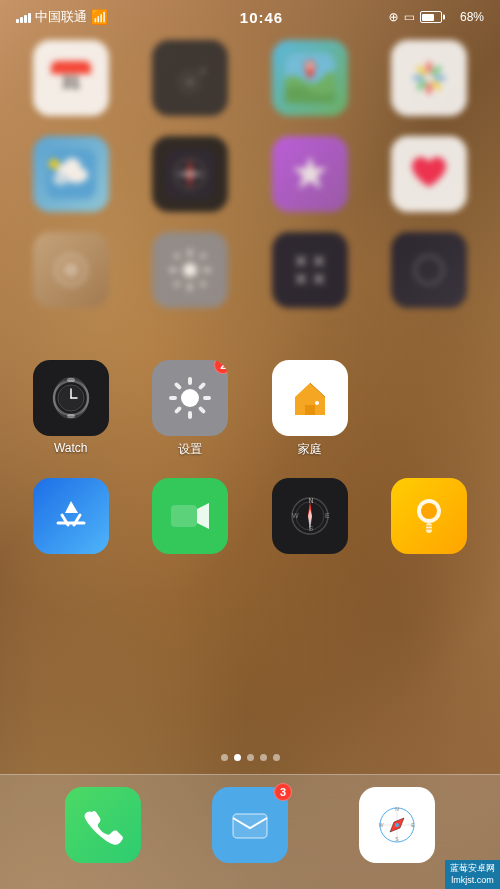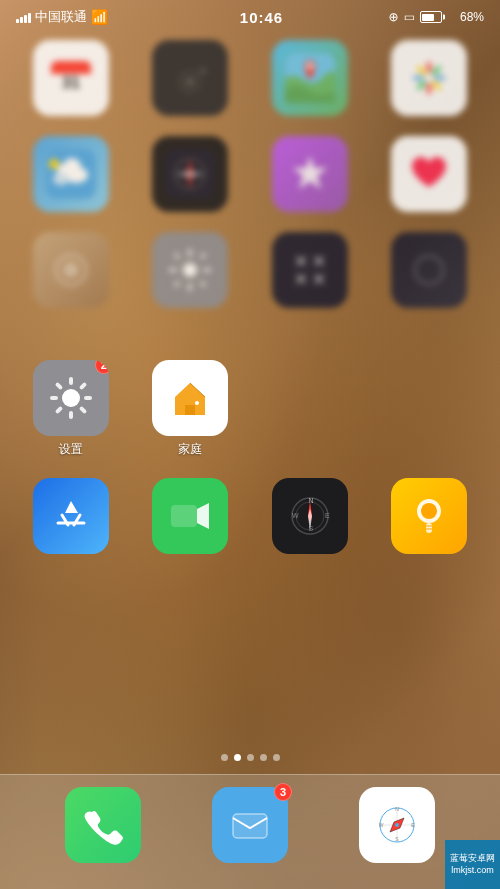--- a/index.html
+++ b/index.html
@@ -497,20 +497,35 @@
       </div>
     </div>
   </div>
 </div>
 
 <div class="main-apps-area">
   <div style="padding: 0 16px;">
 
     <div style="display:grid; grid-template-columns: repeat(4,1fr); gap:20px 10px; padding: 10px 0;">
 
+      <div class="app-item">
+        <div class="app-icon icon-watch">
+          <svg width="46" height="46" viewBox="0 0 46 46">
+            <circle cx="23" cy="23" r="17" stroke="rgba(255,255,255,0.3)" stroke-width="2.5" fill="none"></circle>
+            <circle cx="23" cy="23" r="13" stroke="rgba(255,255,255,0.2)" stroke-width="1" fill="none"></circle>
+            <ellipse cx="23" cy="23" rx="17" ry="20" stroke="rgba(255,255,255,0.15)" stroke-width="2" fill="none"></ellipse>
+            <rect x="19" y="3" width="8" height="4" rx="2" fill="rgba(255,255,255,0.4)"></rect>
+            <rect x="19" y="39" width="8" height="4" rx="2" fill="rgba(255,255,255,0.4)"></rect>
+            <circle cx="23" cy="23" r="12" fill="rgba(255,255,255,0.05)"></circle>
+            <line x1="23" y1="23" x2="23" y2="14" stroke="white" stroke-width="1.5" stroke-linecap="round"></line>
+            <line x1="23" y1="23" x2="29" y2="23" stroke="white" stroke-width="1.5" stroke-linecap="round"></line>
+          </svg>
+        </div>
+        <span class="app-label">Watch</span>
+      </div>
 
       <div class="app-item">
         <div class="app-icon icon-settings">
           <svg width="46" height="46" viewBox="0 0 46 46">
             <circle cx="23" cy="23" r="9" fill="white"></circle>
             <g fill="rgba(255,255,255,0.85)">
               <rect x="21" y="2" width="4" height="8" rx="2"></rect>
               <rect x="21" y="36" width="4" height="8" rx="2"></rect>
               <rect x="2" y="21" width="8" height="4" rx="2"></rect>
               <rect x="36" y="21" width="8" height="4" rx="2"></rect>
@@ -640,16 +655,16 @@
         <circle cx="21" cy="21" r="2" fill="#4da9e8"></circle>
         <text x="21" y="7" text-anchor="middle" font-size="5" fill="#888">N</text>
         <text x="21" y="37" text-anchor="middle" font-size="5" fill="#888">S</text>
         <text x="37" y="23" text-anchor="middle" font-size="5" fill="#888">E</text>
         <text x="5" y="23" text-anchor="middle" font-size="5" fill="#888">W</text>
       </svg>
     </div>
   </div>
 </div>
 
-<div style="position:absolute; bottom:0; right:0; z-index:100; background:rgba(0,120,180,0.85); color:white; font-size:9px; padding:12px 5px; line-height:1.4; text-align:center;">
+<div style="position:absolute; bottom:0; right:0; z-index:100; background:rgba(0,120,180,0.85); color:white; font-size:9px; padding:2px 5px; line-height:1.4; text-align:center;">
   <div>蓝莓安卓网</div>
   <div>lmkjst.com</div>
 </div>
 
 </body></html>

